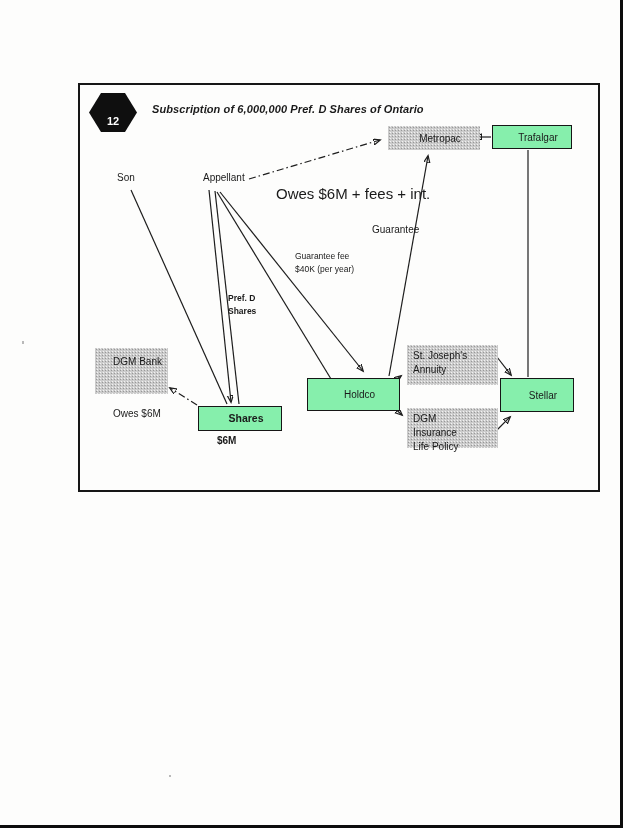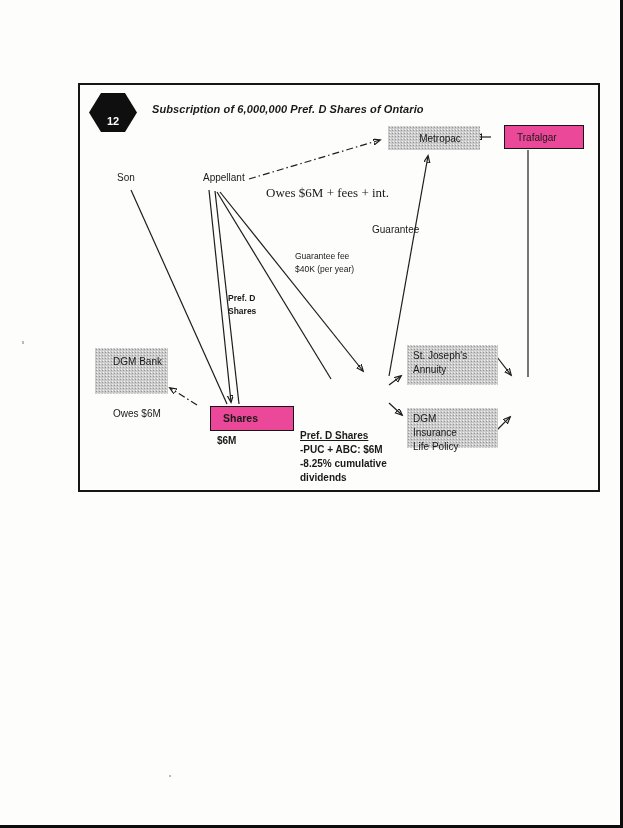--- a/index.html
+++ b/index.html
@@ -17,21 +17,21 @@
     font-size:11px;font-weight:bold;font-style:italic;letter-spacing:.1px;margin-top:7px;
   }
   .hexwrap{position:absolute;left:88px;top:91px;width:50px;height:45px;}
   .hexwrap svg{display:block;}
   .hexnum{
     position:absolute;left:0;top:8px;width:50px;height:43px;display:flex;align-items:center;justify-content:center;
     color:#fff;font-size:11px;font-weight:bold;
   }
 
   .node{position:absolute;font-size:10px;line-height:13px;padding-left:12px;}
-  .boxed{border:1.5px solid #161616;background:#ec4899;display:flex;align-items:center;margin-left:12px;}
+  .boxed{border:1.5px solid #161616;background:#86efac;display:flex;align-items:center;justify-content:center;}
   .shaded{
     background-color:#cbcbcb;
     background-image:
       radial-gradient(circle, rgba(110,110,110,.55) 18%, transparent 20%),
       radial-gradient(circle, rgba(255,255,255,.75) 18%, transparent 20%);
     background-size:3px 3px,3px 3px;
     background-position:0 0,1px 2px;
   }
   .bold{font-weight:bold;}
 
@@ -97,50 +97,50 @@
   </div>
 
   <div class="node shaded" style="left:95px;top:348px;width:73px;height:46px;text-align:center;padding-top:7px;box-sizing:border-box;">
     <span>DGM Bank</span>
   </div>
 
   <div class="node boxed bold" style="left:198px;top:406px;width:70px;height:23px;font-size:10.5px;">
     <span>Shares</span>
   </div>
 
+  <div class="node boxed" style="left:307px;top:378px;width:79px;height:31px;">
+    <span>Holdco</span>
+  </div>
 
   <div class="node shaded" style="left:407px;top:345px;width:91px;height:40px;padding:4px 0 0 6px;box-sizing:border-box;line-height:14px;">
     <div>St. Joseph's</div>
     <div>Annuity</div>
   </div>
 
   <div class="node shaded" style="left:407px;top:408px;width:91px;height:40px;padding:4px 16px 0 6px;box-sizing:border-box;line-height:14px;">
     <div>DGM Insurance</div>
     <div>Life Policy</div>
   </div>
 
+  <div class="node boxed" style="left:500px;top:378px;width:60px;height:32px;">
+    <span>Stellar</span>
+  </div>
 
   <div class="lbl" style="left:117px;top:172px;">Son</div>
   <div class="lbl" style="left:203px;top:172px;">Appellant</div>
-  <div class="lbl" style="left:266px;top:185px;font-size:13px;font-family:Liberation Serif, serif;">Owes $6M + fees + int.</div>
+  <div class="lbl" style="left:276px;top:185px;font-size:15px;">Owes $6M + fees + int.</div>
   <div class="lbl" style="left:372px;top:224px;">Guarantee</div>
 
   <div class="lbl-sm bold" style="left:228px;top:256px;margin-top:36px;">
     <div>Pref. D</div>
     <div>Shares</div>
   </div>
 
   <div class="lbl-sm" style="left:295px;top:250px;">
     <div>Guarantee fee</div>
     <div>$40K (per year)</div>
   </div>
 
   <div class="lbl" style="left:113px;top:408px;">Owes $6M</div>
   <div class="lbl bold" style="left:217px;top:435px;">$6M</div>
 
-  <div class="pref-block" style="left:300px;top:429px;">
-    <div class="u">Pref. D Shares</div>
-    <div>-PUC + ABC: $6M</div>
-    <div>-8.25% cumulative</div>
-    <div>dividends</div>
-  </div>
 
 </div>
 
 </body></html>

